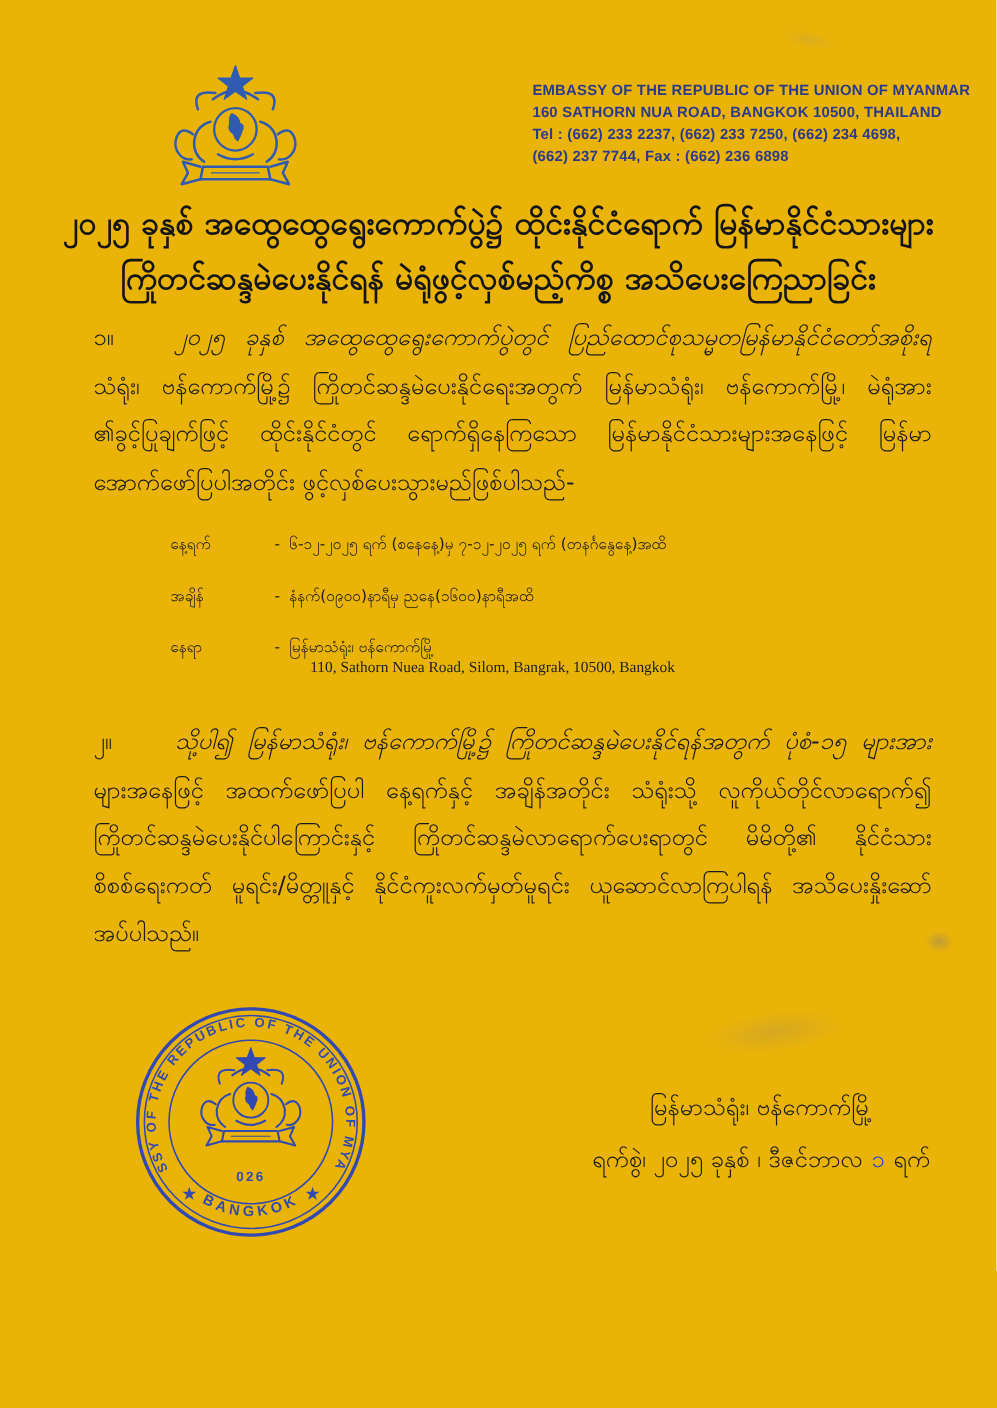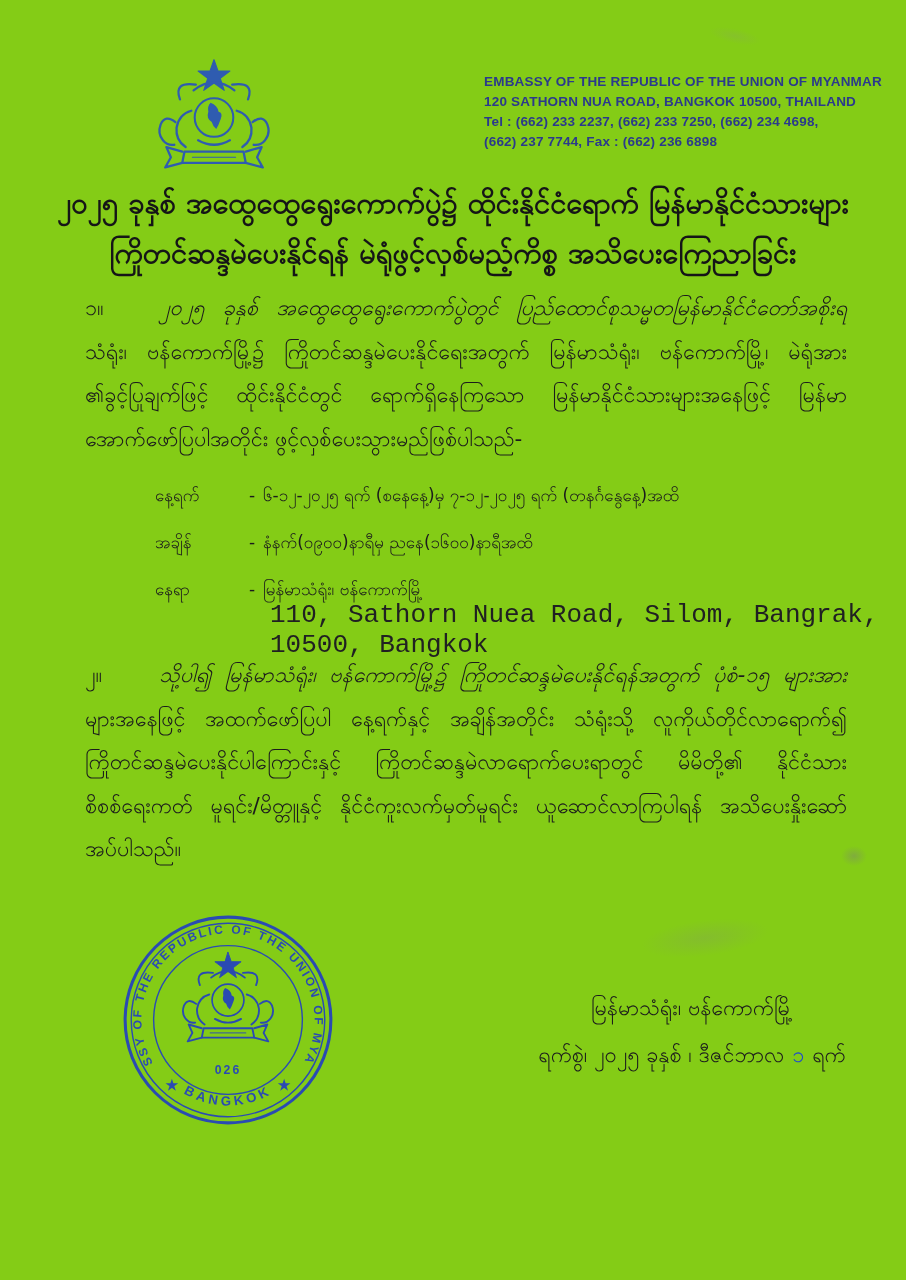--- a/index.html
+++ b/index.html
@@ -1,18 +1,18 @@
 <!DOCTYPE html>
 <html><head>
 <meta charset="utf-8">
 <style>
   html,body { margin:0; padding:0; background:#ffffff; }
   .page {
     position:relative; width:906px; height:1280px; overflow:hidden;
-    background:#84cc16;
+    background:#eab308;
     font-family:"DejaVu Sans", sans-serif;
     color:#1b1b1d;
   }
   
   .emblem-wrap { position:absolute; left:136px; top:54px; width:156px; height:118px; }
   .header-text {
     position:absolute; left:484px; top:72px; width:404px;
     font-family:"Liberation Sans", sans-serif; font-weight:bold;
     font-size:13.5px; line-height:20px; letter-spacing:0.2px;
     color:#2b3a8c;
@@ -26,28 +26,28 @@
   }
   
   .para { position:absolute; left:85px; width:762px; font-size:21.5px; line-height:43.5px; }
   .p1 { top:286px; }
   .p2 { top:653px; }
   .numline { display:flex; }
   .pnum { width:74px; flex:none; }
   .fill { text-align:justify; text-align-last:justify; }
   .ptext { flex:1;font-style:italic; }
   
-  .schedule { position:absolute; left:155px; top:472px; width:700px; font-size:17px; line-height:47px; }
+  .schedule { position:absolute; left:155px; top:472px; width:700px; font-size:14px; line-height:47px; }
   .srow { display:flex; }
   .slabel { width:86px; flex:none; }
   .ssep { width:22px; flex:none; text-align:center; }
   .sval { flex:1; white-space:nowrap; }
   .addr-en {
-    position:absolute; left:270px; top:600px;
-    font-family:Liberation Mono, monospace; font-size:26px; color:#202022;
+    position:absolute; left:282px; top:600px;
+    font-family:Liberation Serif, serif; font-size:14px; color:#202022;
   }
   
   .stamp { position:absolute; left:118px; top:910px; width:220px; height:220px; color:#2341c0; opacity:0.92; }
   .stamp text { font-family:"Liberation Sans", sans-serif; font-weight:bold; fill:currentColor; }
   .arc-top-text { font-size:11.8px; letter-spacing:2.2px; }
   .arc-bottom-text { font-size:13px; letter-spacing:3.5px; }
   .stamp-number { font-size:12px; letter-spacing:2px; }
   .stamp-star { font-size:14px; }
   
   .sig { position:absolute; left:500px; top:984px; width:384px; text-align:center; font-size:21.5px; line-height:47px; }
@@ -89,21 +89,21 @@
 <div class="page">
 
   <div class="emblem-wrap">
     <svg viewBox="-55 -62 110 104" width="156" height="118" style="color:#2f5cb0">
       <use href="#seal-art"></use>
     </svg>
   </div>
 
   <div class="header-text">
     <div class="hline">EMBASSY OF THE REPUBLIC OF THE UNION OF MYANMAR</div>
-    <div class="hline">120 SATHORN NUA ROAD, BANGKOK 10500, THAILAND</div>
+    <div class="hline">160 SATHORN NUA ROAD, BANGKOK 10500, THAILAND</div>
     <div class="hline">Tel : (662) 233 2237, (662) 233 7250, (662) 234 4698,</div>
     <div class="hline">(662) 237 7744, Fax : (662) 236 6898</div>
   </div>
 
   <div class="doc-title">
     <div>၂၀၂၅ ခုနှစ် အထွေထွေရွေးကောက်ပွဲ၌ ထိုင်းနိုင်ငံရောက် မြန်မာနိုင်ငံသားများ</div>
     <div>ကြိုတင်ဆန္ဒမဲပေးနိုင်ရန် မဲရုံဖွင့်လှစ်မည့်ကိစ္စ အသိပေးကြေညာခြင်း</div>
   </div>
 
   <div class="para p1">

